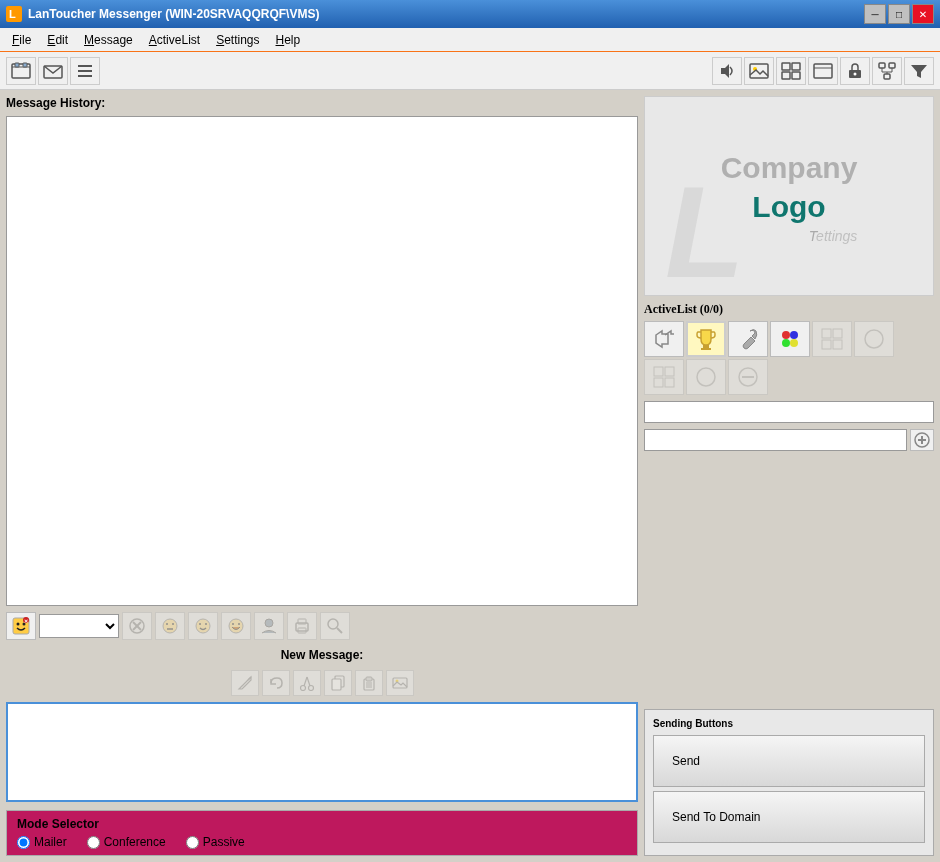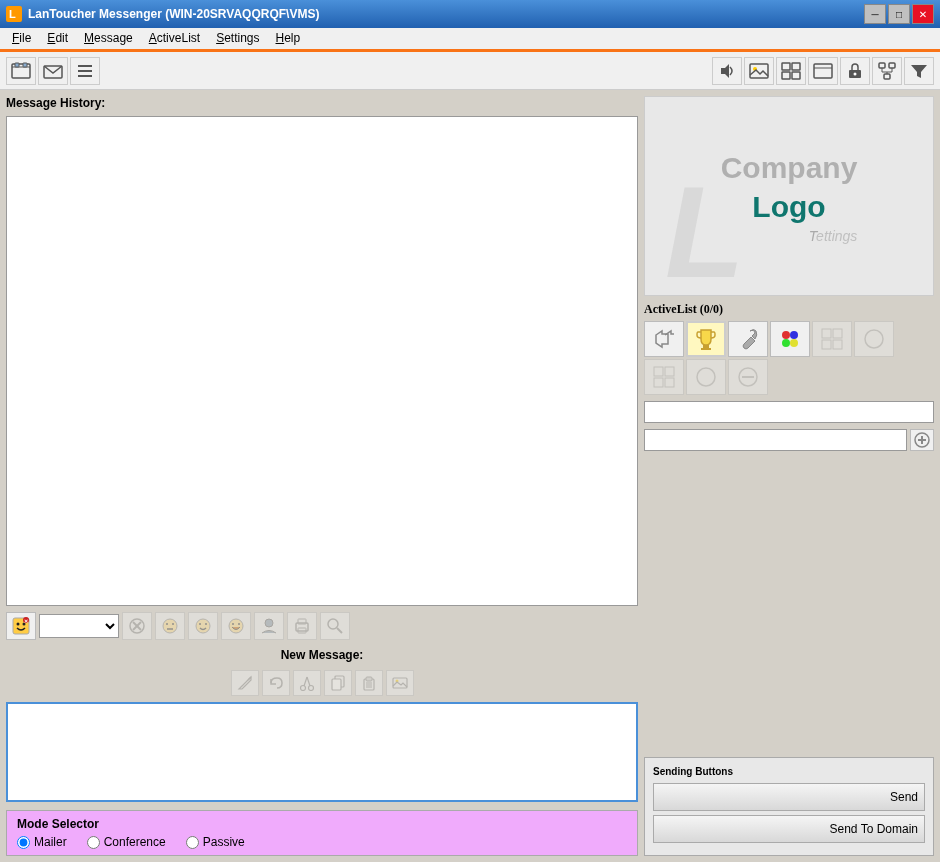--- a/index.html
+++ b/index.html
@@ -55,21 +55,21 @@
       align-items: center;
       justify-content: center;
       font-size: 10px;
       color: #000;
     }
     .title-btn.close { background: #e81123; color: white; }
 
     
     .menu-bar {
       background: #f0f0f0;
-      border-bottom: 3px solid #f97316;
+      border-bottom: 1px solid #f97316;
       display: flex;
       align-items: flex-end;
       padding: 2px 4px;
       height: 24px;
     }
     .menu-item {
       padding: 2px 8px;
       cursor: pointer;
       font-size: 12px;
       color: #000;
@@ -202,21 +202,21 @@
       outline: none;
       resize: none;
       font-size: 12px;
       font-family: inherit;
     }
 
     
     .mode-selector {
       border: 1px solid #aaa;
       padding: 6px 10px;
-      background: #f0abfc;
+      background: #be185d;
       margin-top: 4px;
     }
     .mode-selector-title {
       font-weight: bold;
       font-size: 12px;
       margin-bottom: 4px;
     }
     .mode-options {
       display: flex;
       gap: 20px;
@@ -326,27 +326,27 @@
       padding: 8px;
       background: #e8e8e8;
     }
     .sending-title {
       font-weight: bold;
       font-size: 10px;
       margin-bottom: 6px;
     }
     .send-btn {
       width: 100%;
-      padding: 6px;
+      padding: 18px;
       background: linear-gradient(to bottom, #f5f5f5, #d8d8d8);
       border: 1px solid #aaa;
       cursor: pointer;
       font-size: 12px;
       margin-bottom: 4px;
-      text-align: right;
+      text-align: left;
     }
 
     
     .minimize-btn {
       width: 100%;
       padding: 8px;
       background: linear-gradient(to bottom, #f5f5f5, #d8d8d8);
       border: 1px solid #aaa;
       cursor: pointer;
       font-size: 13px;

